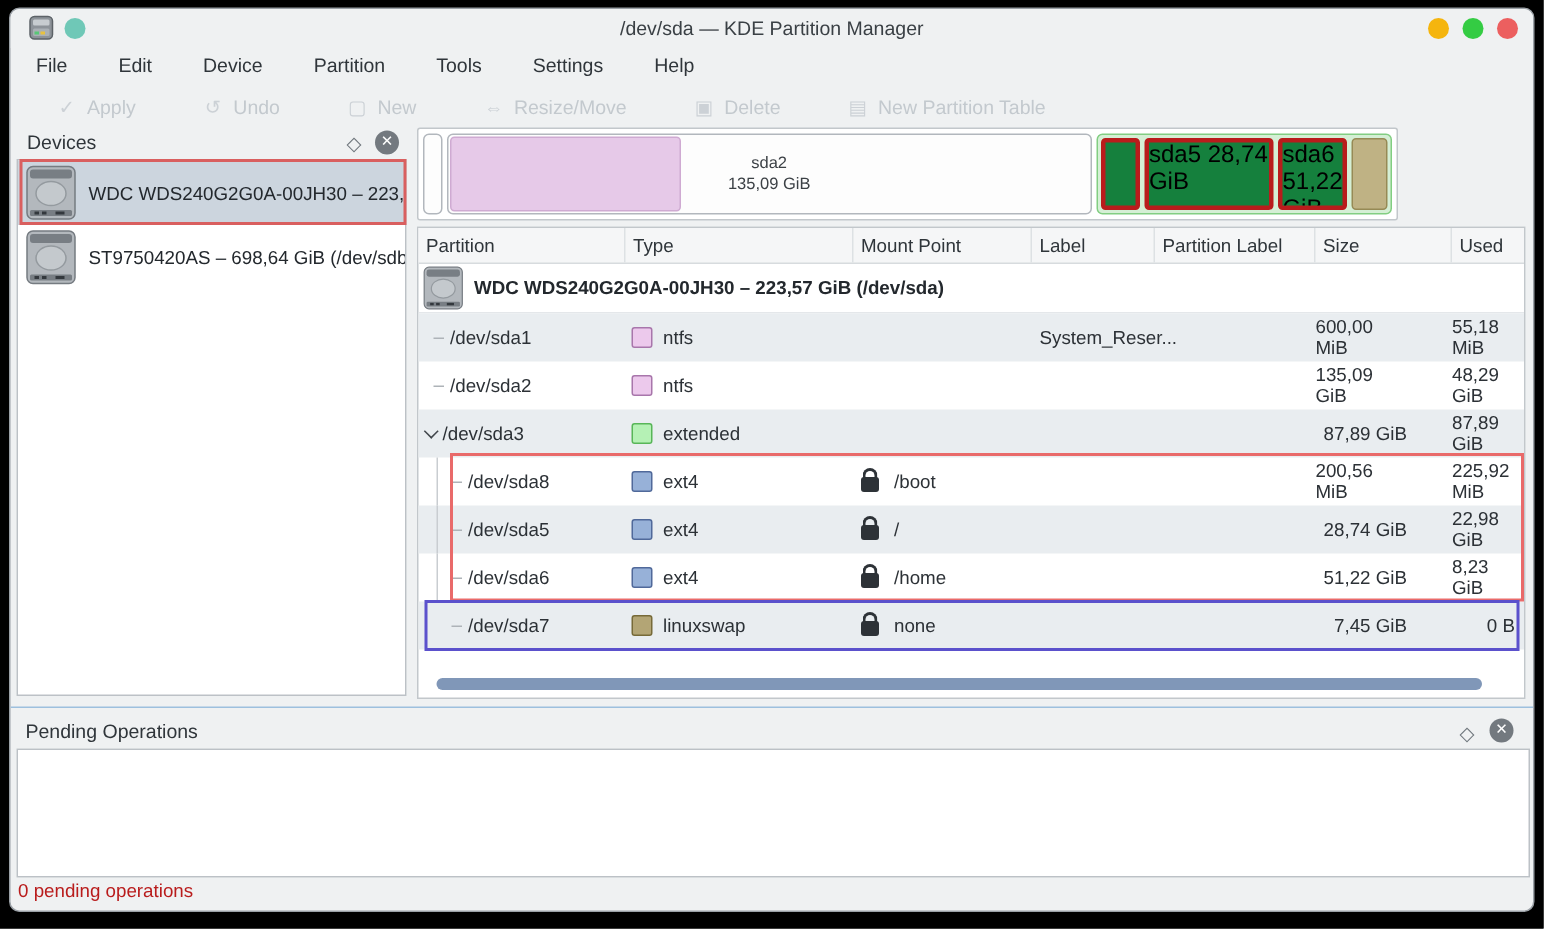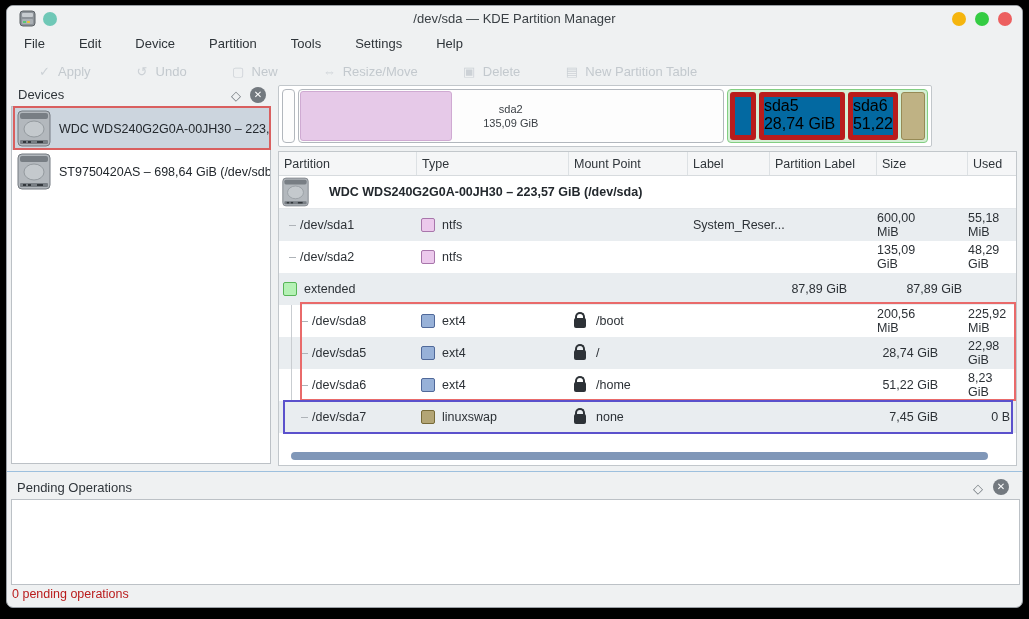--- a/index.html
+++ b/index.html
@@ -43,37 +43,37 @@
      border:1px solid #c2c7cb;border-radius:2px;display:flex;align-items:stretch;padding:3px;gap:3px;}
   .pblock{position:relative;border-radius:4px;border:1px solid #b2b7bd;background:#fdfdfd;overflow:hidden;}
   .pblock .used{position:absolute;left:1px;top:1px;bottom:1px;border-radius:3px;}
   .pblock .blabel{position:absolute;inset:0;display:flex;flex-direction:column;align-items:center;
      justify-content:center;font-size:11px;color:#3c4146;line-height:14px;z-index:2;}
   #blk-sda1{width:13px;}
   #blk-sda2{width:447px;}
   #blk-sda2 .used{width:36%;background:#e6c9e8;border:1px solid #cfaad2;}
   #ext-frame{flex:1;background:#d5efd5;border:1px solid #82ce82;border-radius:4px;
      display:flex;gap:3px;padding:2px;}
-  .ext-blk{position:relative;border:5px solid #b91c1c;background:#0369a1;border-radius:3px;overflow:hidden;}
+  .ext-blk{position:relative;border:3px solid #b91c1c;background:#15803d;border-radius:3px;overflow:hidden;}
   .ext-blk .used{background:#8caacf;}
   #blk-sda8{width:26px;}
   #blk-sda8 .used{width:46%;}
   #blk-sda5{width:86px;}
   #blk-sda5 .used{width:80%;}
   #blk-sda6{flex:1;}
   #blk-sda6 .used{width:16%;}
   #blk-sda7{width:24px;background:#bfb284;border:1px solid #968a55;border-radius:3px;}
   
   #table-panel{position:absolute;left:271px;top:145px;width:739px;height:315px;background:#fff;
      border:1px solid #c2c7cb;}
   .tgrid{display:grid;grid-template-columns:138px 152px 119px 82px 107px 91px 1fr;align-items:center;}
   #thead{height:24px;background:#f5f6f7;border-bottom:1px solid #d7dbde;font-size:12.5px;color:#2f353a;}
   #thead .th{padding-left:5px;border-right:1px solid #dde1e4;height:100%;display:flex;align-items:center;}
   #thead .th:last-child{border-right:none;}
-  #device-row{height:33px;display:flex;align-items:center;gap:20px;padding-left:3px;
+  #device-row{height:33px;display:flex;align-items:center;gap:7px;padding-left:3px;
      font-size:12.5px;font-weight:bold;color:#23282d;border-bottom:1px solid #e4e7ea;}
   .prow{height:32px;font-size:12.5px;color:#2c3136;}
   .prow.alt{background:#e9edf0;}
   .pcell{display:flex;align-items:center;height:100%;position:relative;}
   .dash{width:7px;height:1px;background:#aeb3b8;margin-right:4px;}
   .vline{position:absolute;left:12px;top:0;bottom:0;width:1px;background:#c9cdd1;}
   .ind1{padding-left:10px;}
   .ind2{padding-left:22px;}
   .chev{width:7px;height:7px;border-left:1.5px solid #41464b;border-bottom:1.5px solid #41464b;
      transform:rotate(-45deg);margin:-4px 4px 0 2px;}
@@ -280,20 +280,24 @@
           <span>ntfs</span>
         </div>
       <div class="pcell"></div>
         <div class="pcell"></div>
         <div class="pcell"></div>
       <div class="pcell cell-size">135,09 GiB</div>
       <div class="pcell cell-used">48,29 GiB</div>
     </div>
 
     <div class="prow tgrid alt">
+      <div class="pcell" style="padding-left:3px">
+          <span class="chev"></span>
+          <span>/dev/sda3</span>
+        </div>
       <div class="pcell">
           <span class="swatch sw-extended"></span>
           <span>extended</span>
         </div>
       <div class="pcell"></div>
         <div class="pcell"></div>
         <div class="pcell"></div>
       <div class="pcell cell-size">87,89 GiB</div>
       <div class="pcell cell-used">87,89 GiB</div>
     </div>

